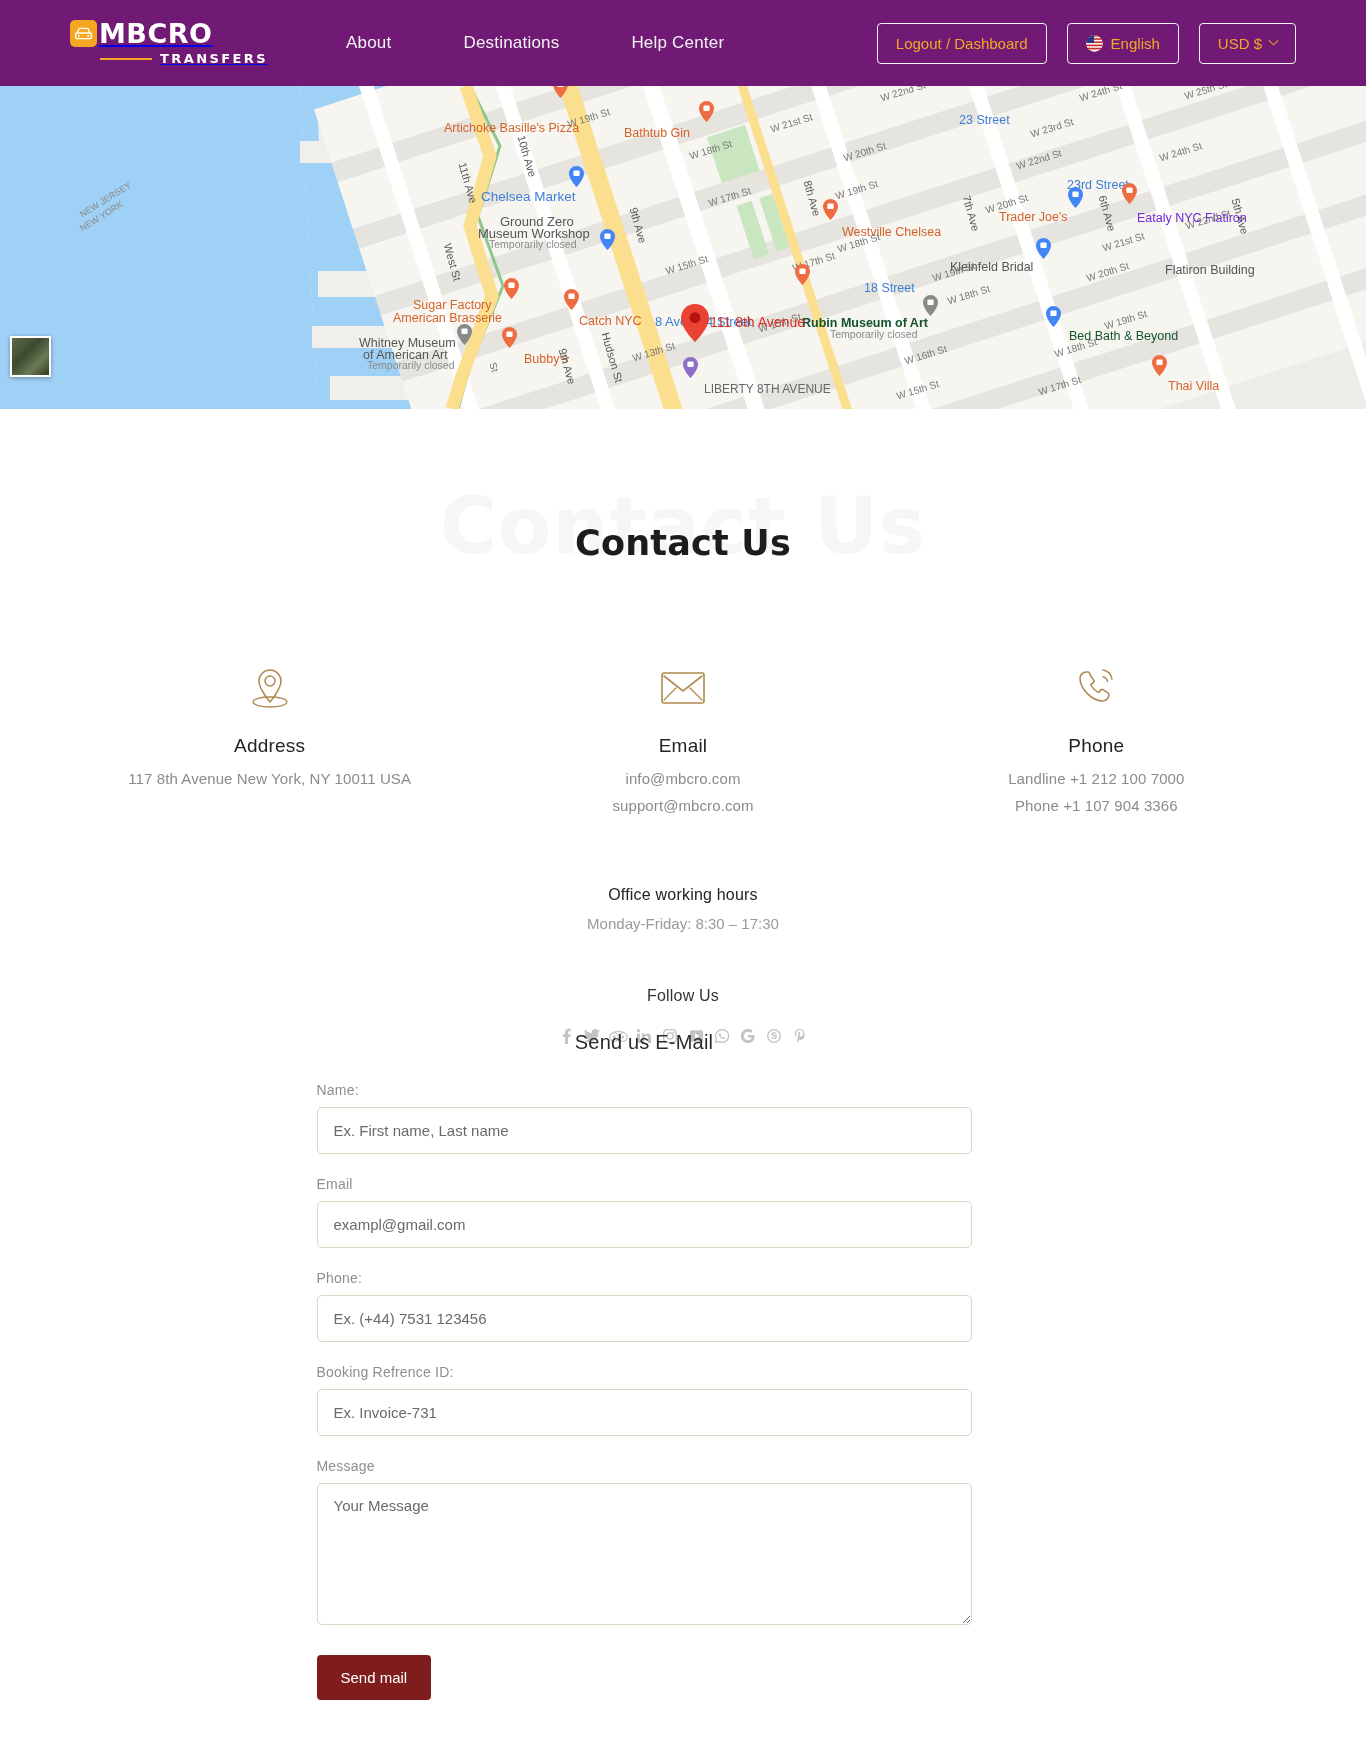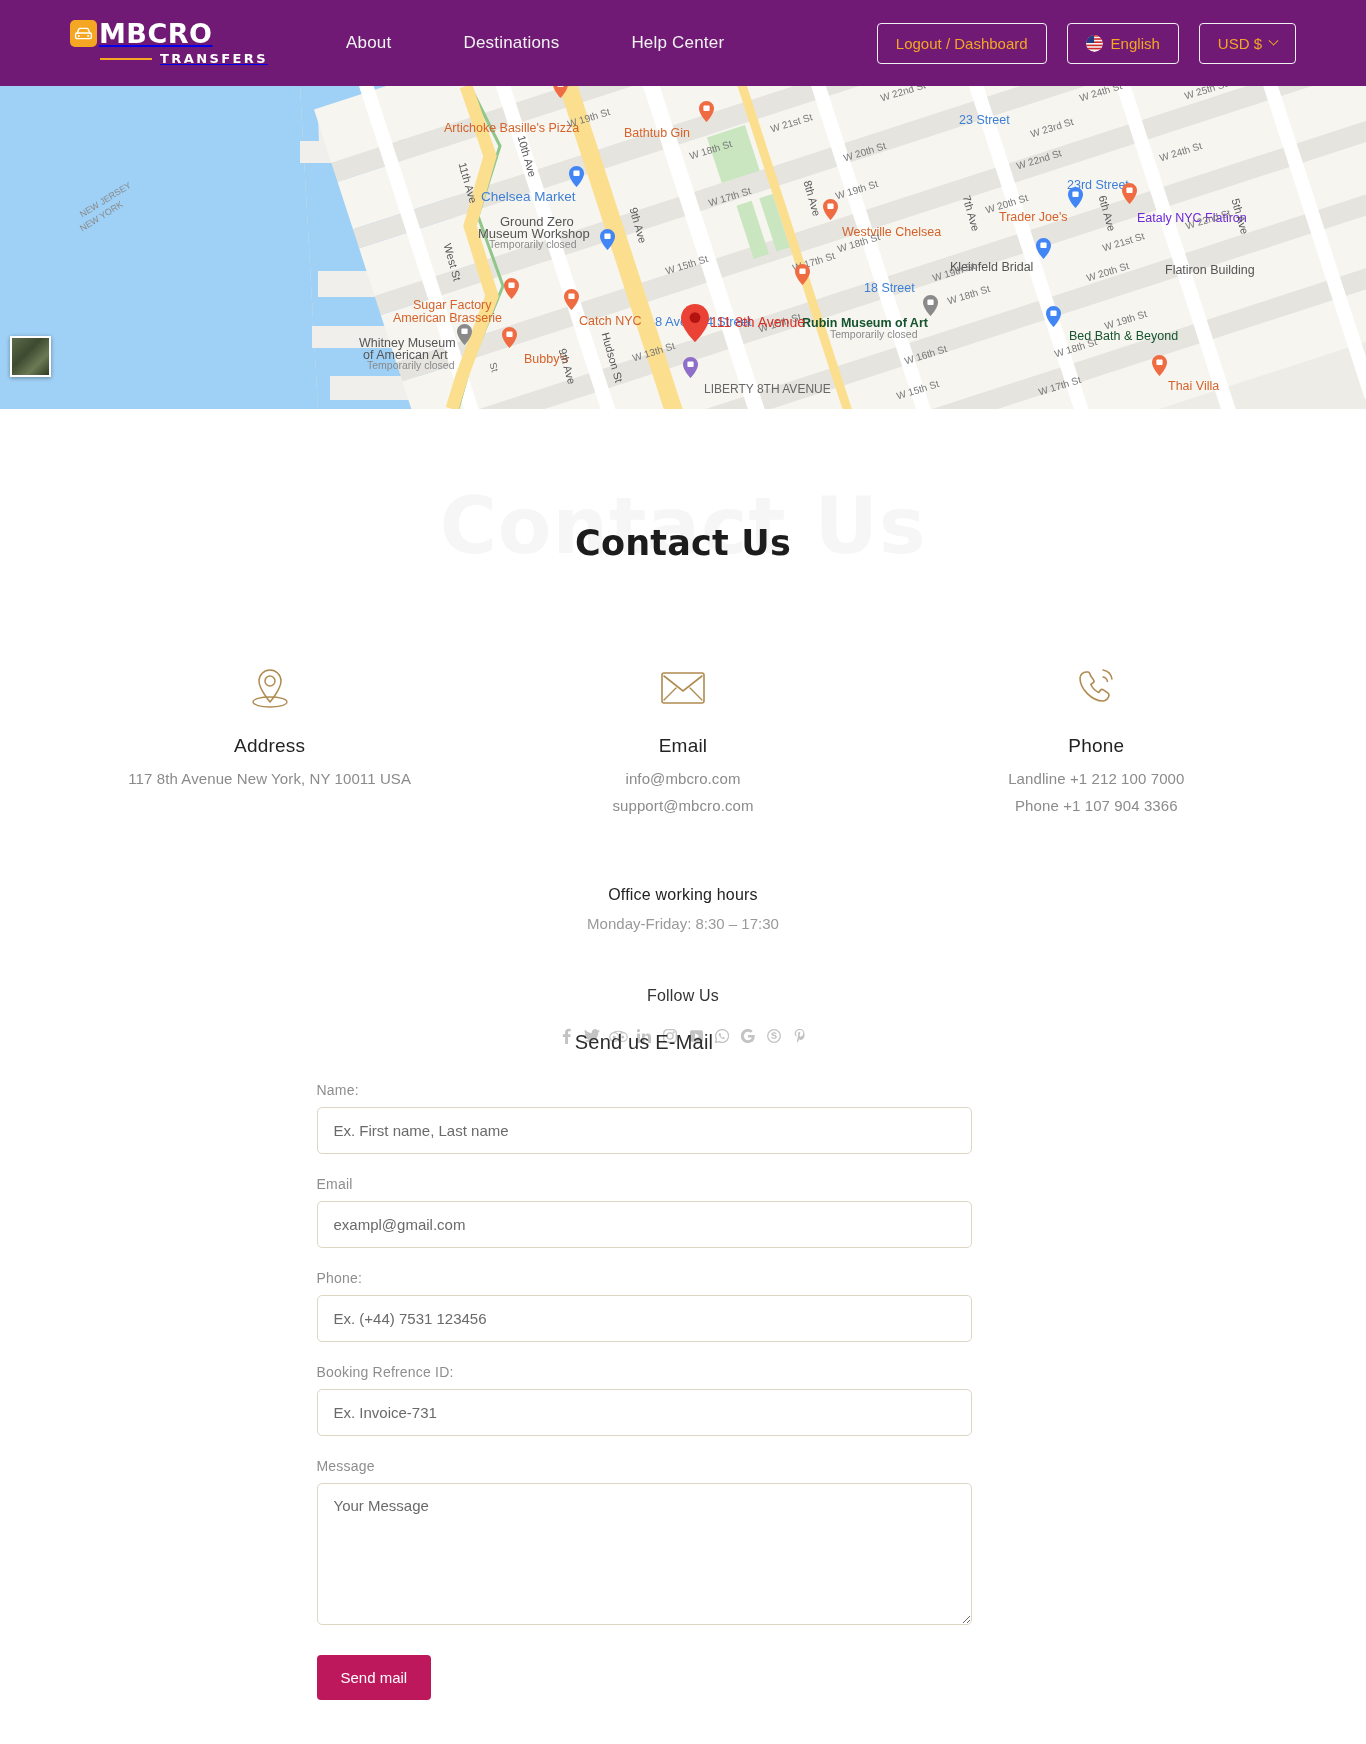--- a/index.html
+++ b/index.html
@@ -269,21 +269,21 @@
     background: #fff;
     outline: none;
   }
   .field input::placeholder, .field textarea::placeholder { color: #6a6a6a; }
   .field textarea {
     height: 142px;
     resize: vertical;
     padding-top: 13px;
   }
   .send-btn {
-    background: #be185d;
+    background: #7f1d1d;
     color: #ffffff;
     border: none;
     border-radius: 4px;
     font-size: 15px;
     padding: 14px 24px;
     cursor: pointer;
     font-family: "Liberation Sans", sans-serif;
     margin-top: 4px;
   }
 </style>

